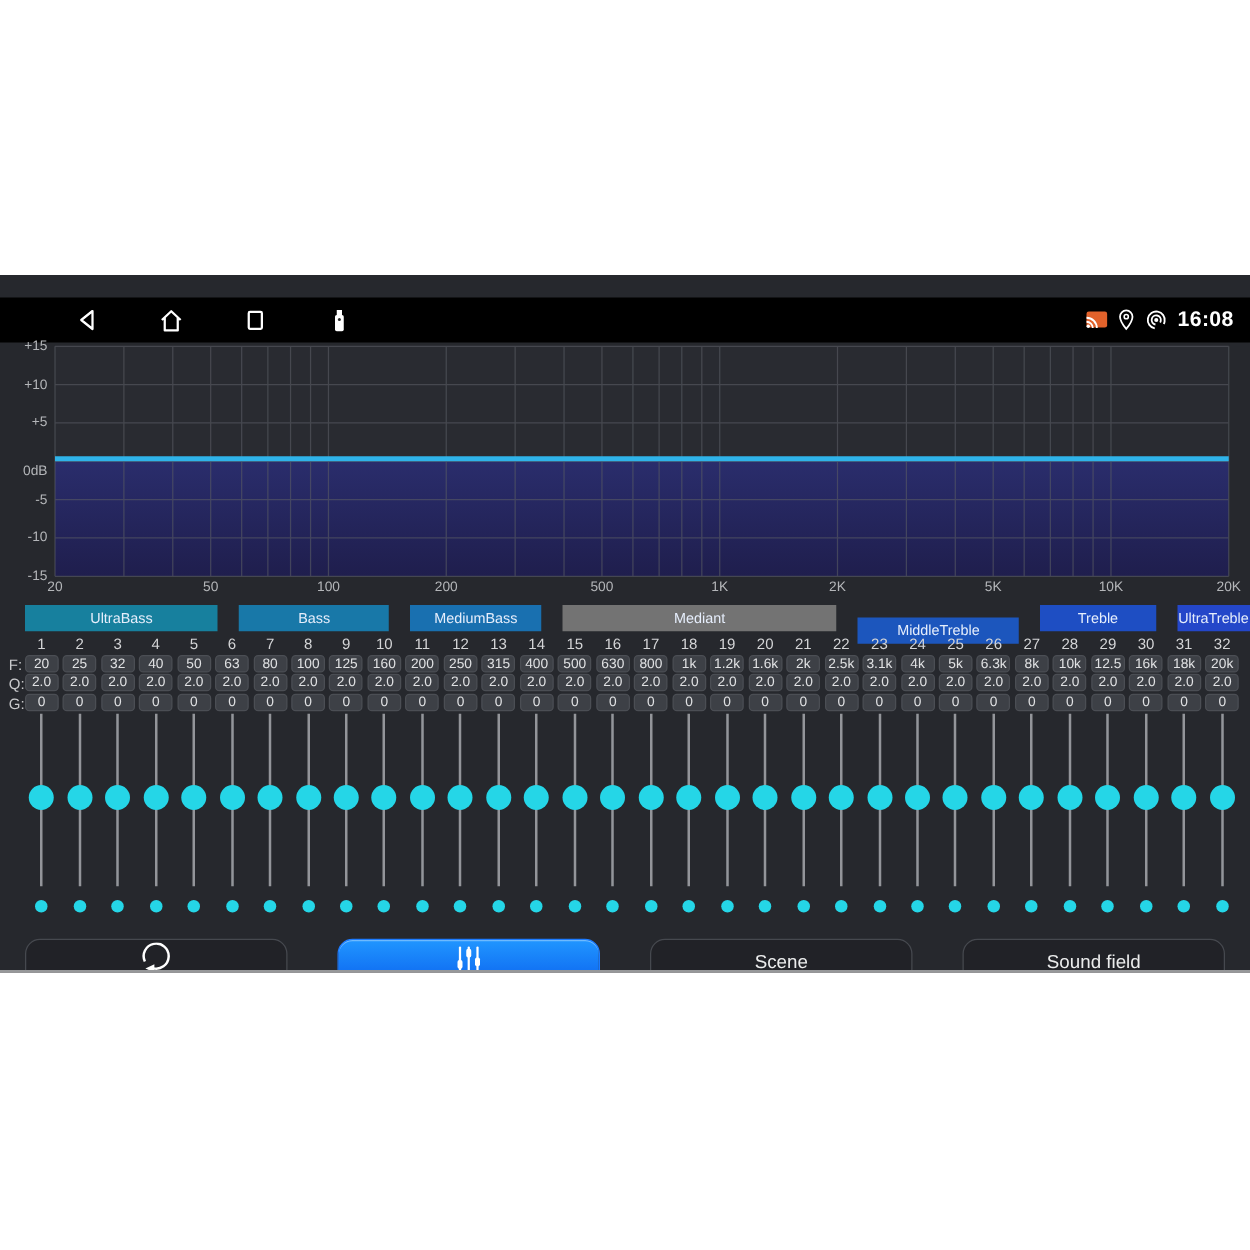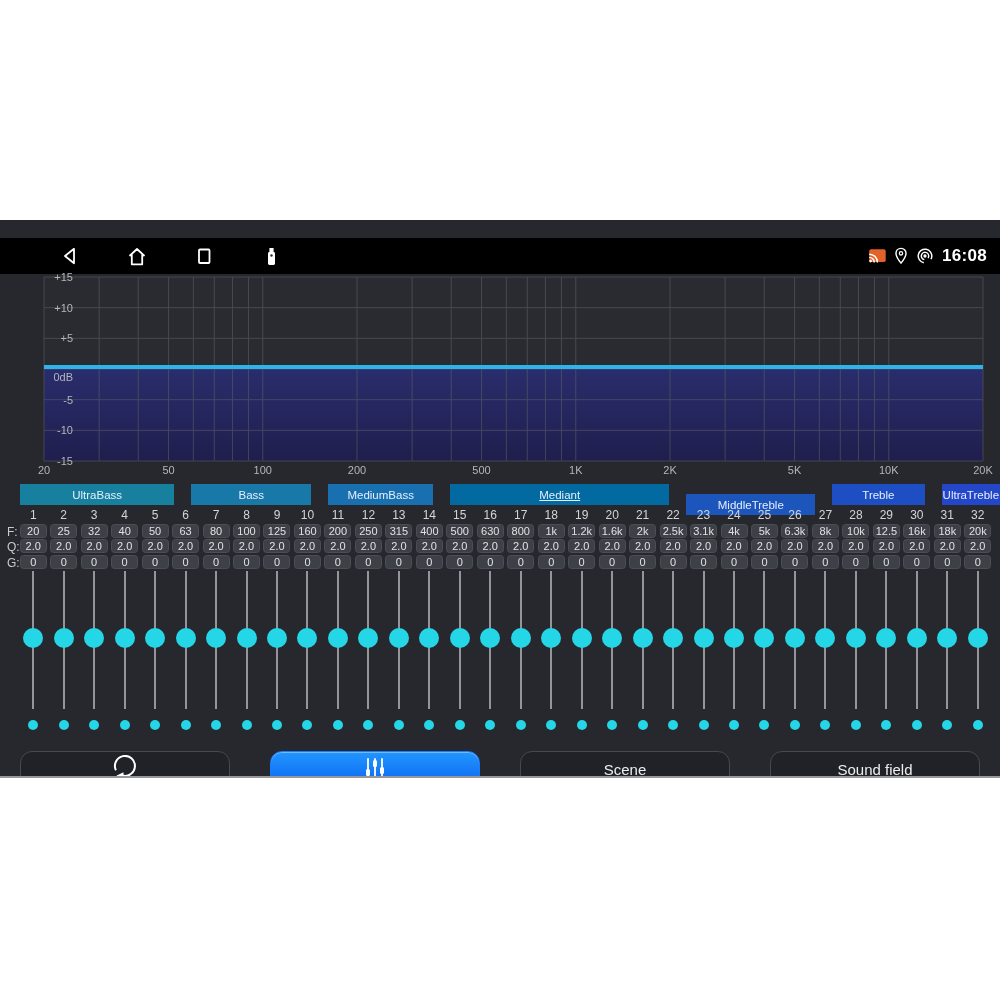--- a/index.html
+++ b/index.html
@@ -7,21 +7,21 @@
   .device{position:absolute;left:0;top:220px;width:1000px;height:556px;background:#26282d;border-bottom:2px solid #97989a;overflow:hidden;}
 
   
   .statusbar{height:36px;background:#000;display:flex;align-items:center;margin-top:18px;}
   .nav{display:flex;gap:43px;padding-left:58px;align-items:center;}
   .nav svg,.sb-right svg{display:block;}
   .sb-right{margin-left:auto;display:flex;align-items:center;gap:3px;padding-right:13px;}
   .time{color:#fff;font-size:17px;font-weight:bold;letter-spacing:.3px;margin-left:3px;}
 
   
-  .graph{position:relative;height:202px;padding-left:35px;}
+  .graph{position:relative;height:202px;}
   .graph svg{position:absolute;left:0;top:0;}
   .ylab{position:absolute;width:38px;text-align:right;font-size:11px;color:#b4b6b9;line-height:14px;}
   .xlab{position:absolute;top:190px;font-size:11px;color:#b4b6b9;transform:translateX(-50%);white-space:nowrap;}
 
   
   .bandstrip{height:30px;padding:8px 0 0 20px;display:flex;gap:17px;box-sizing:border-box;}
   .seg{height:21px;display:flex;align-items:center;justify-content:center;color:#e6eefc;font-size:11.5px;}
 
   
   .rows{position:relative;height:64px;}
@@ -181,21 +181,21 @@
   <div class="bandstrip" id="bandstrip">
       <div class="seg" style="width: 180px; background: rgb(23, 128, 158);">
         <span>UltraBass</span>
       </div>
       <div class="seg" style="width: 140px; background: rgb(24, 120, 168);">
         <span>Bass</span>
       </div>
       <div class="seg" style="width: 122px; background: rgb(25, 112, 176);">
         <span>MediumBass</span>
       </div>
-      <div class="seg" style="width: 256px; background: #0369a1; text-decoration: underline;">
+      <div class="seg" style="width: 256px; background: #737373;">
         <span>Mediant</span>
       </div>
       <div class="seg" style="width: 150px; background: rgb(28, 86, 189); margin-top: 10px;">
         <span>MiddleTreble</span>
       </div>
       <div class="seg" style="width: 108px; background: rgb(30, 78, 195);">
         <span>Treble</span>
       </div>
       <div class="seg" style="width: 68px; background: rgb(36, 71, 201);">
         <span>UltraTreble</span>

